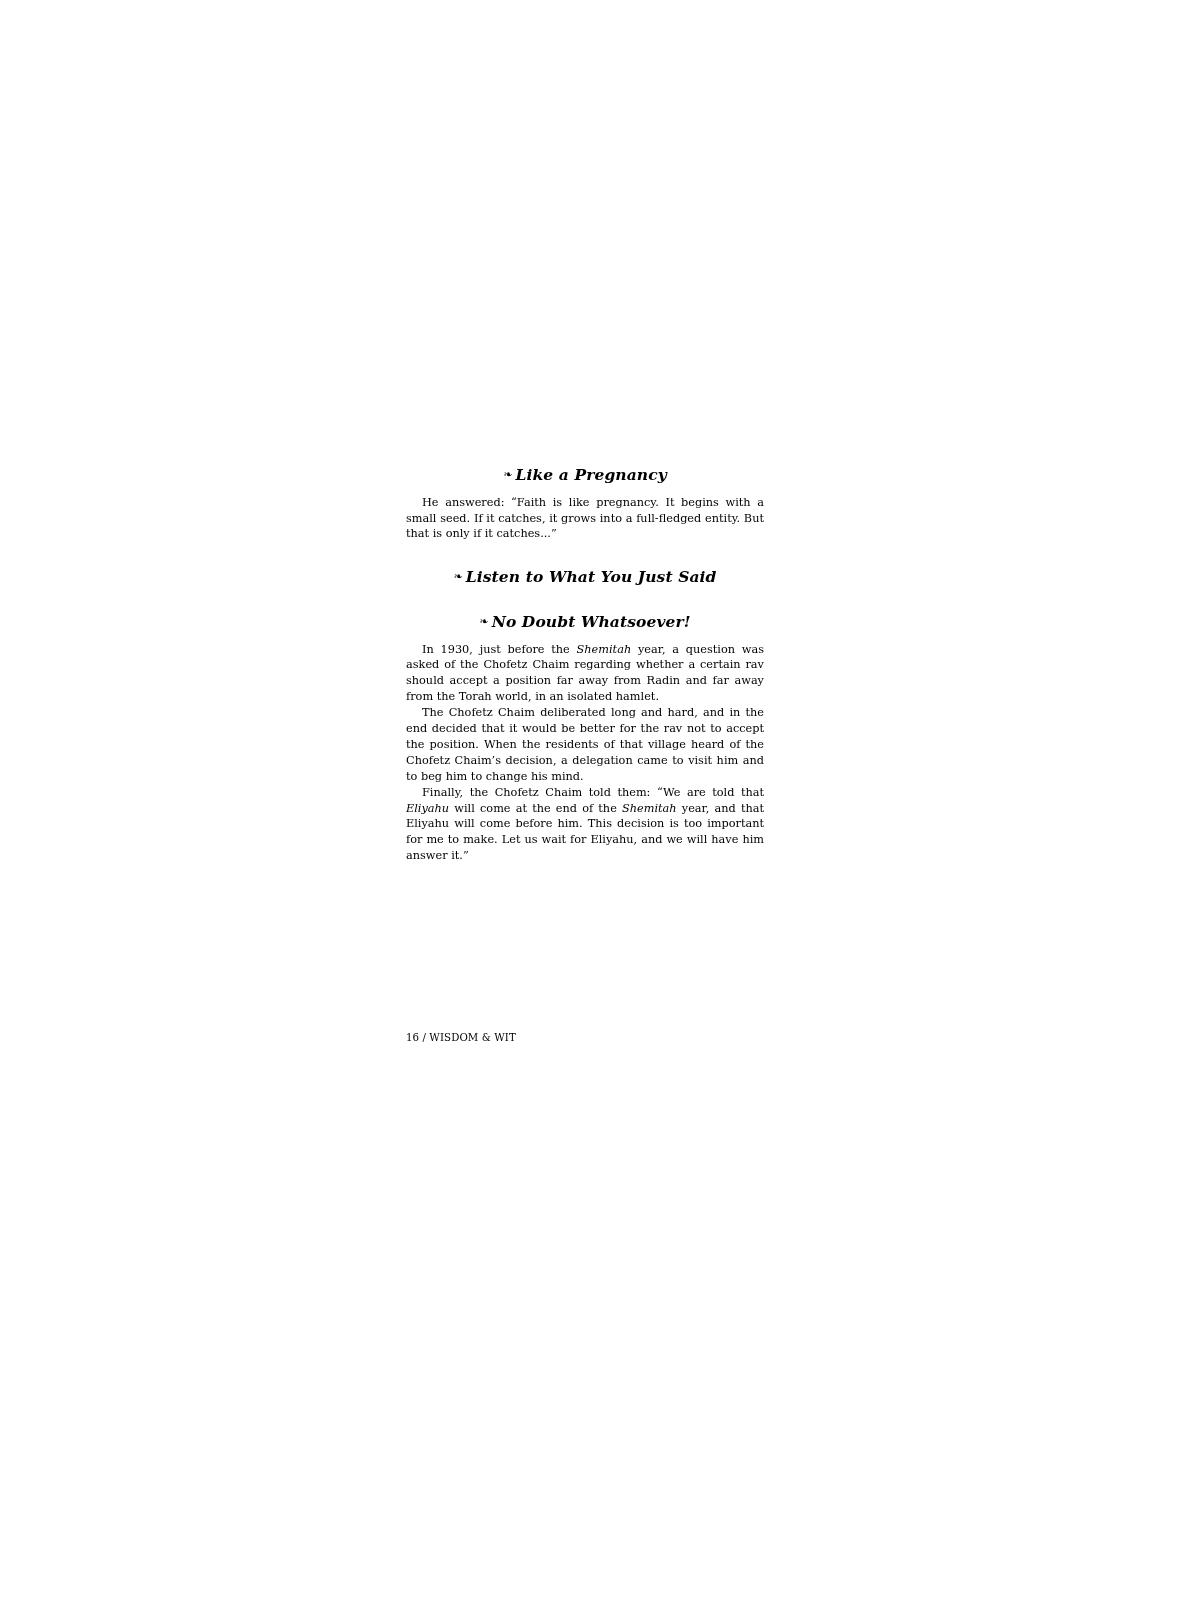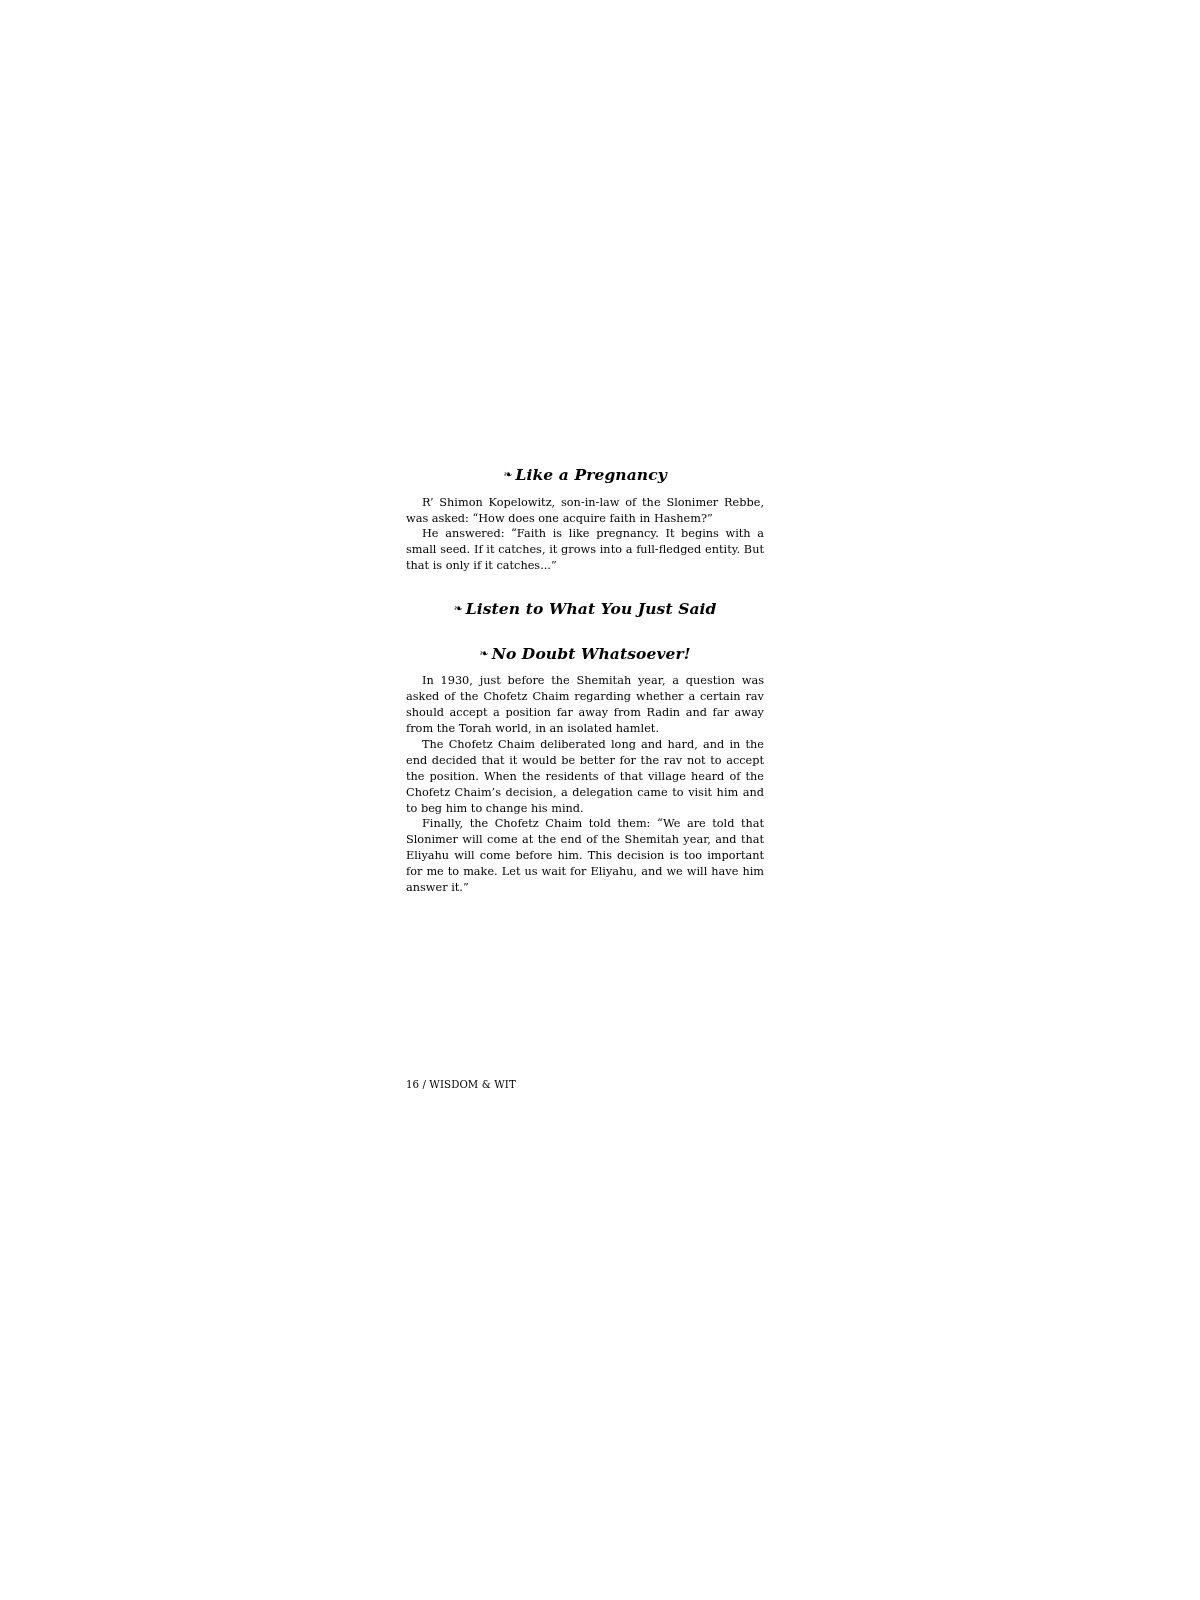--- a/index.html
+++ b/index.html
@@ -48,54 +48,54 @@
   p.para {
     font-family: "DejaVu Serif", serif;
     font-size: 11.3px;
     line-height: 15.9px;
     text-align: justify;
     margin: 0;
     text-indent: 16px;
     hyphens: auto;
   }
   .it {
+    font-style: italic;
     margin-top: 24px;
   }
   .footer {
     position: absolute;
     left: 406px;
-    top: 1079px;
+    top: 1032px;
     font-family: "DejaVu Serif", serif;
     font-size: 10.2px;
     letter-spacing: 0.1px;
     color: #000;
     white-space: nowrap;
   }
 </style>
 </head>
 <body>
 
 <div class="page">
 
   <div class="section">
     <h2 class="heading"><span class="ornament">❧</span><span>Like a Pregnancy</span></h2>
-    <p class="para">R’ Shimon Kopelowitz, son-in-law of the Slonimer Rebbe, was asked: “How does one acquire faith in Hashem?”</p>
     <p class="para">He answered: “Faith is like pregnancy. It begins with a small seed. If it catches, it grows into a full-fledged entity. But that is only if it catches...”</p>
   </div>
 
   <div class="section">
     <h2 class="heading"><span class="ornament">❧</span><span>Listen to What You Just Said</span></h2>
   </div>
 
   <div class="section">
     <h2 class="heading"><span class="ornament">❧</span><span>No Doubt Whatsoever!</span></h2>
     <p class="para">
       <span>In 1930, just before the <span class="it">Shemitah</span> year, a question was asked of the Chofetz Chaim regarding whether a certain rav should accept a position far away from Radin and far away from the Torah world, in an isolated hamlet.</span>
     </p>
     <p class="para">The Chofetz Chaim deliberated long and hard, and in the end decided that it would be better for the rav not to accept the position. When the residents of that village heard of the Chofetz Chaim’s decision, a delegation came to visit him and to beg him to change his mind.</p>
     <p class="para">
-      <span>Finally, the Chofetz Chaim told them: “We are told that <span class="it">Slonimer</span> will come at the end of the <span class="it">Shemitah</span> year, and that Eliyahu will come before him. This decision is too important for me to make. Let us wait for Eliyahu, and we will have him answer it.”</span>
+      <span>Finally, the Chofetz Chaim told them: “We are told that <span class="it">Eliyahu</span> will come at the end of the <span class="it">Shemitah</span> year, and that Eliyahu will come before him. This decision is too important for me to make. Let us wait for Eliyahu, and we will have him answer it.”</span>
     </p>
   </div>
 
 </div>
 
 <div class="footer">16 / WISDOM &amp; WIT</div>
 
 </body></html>

